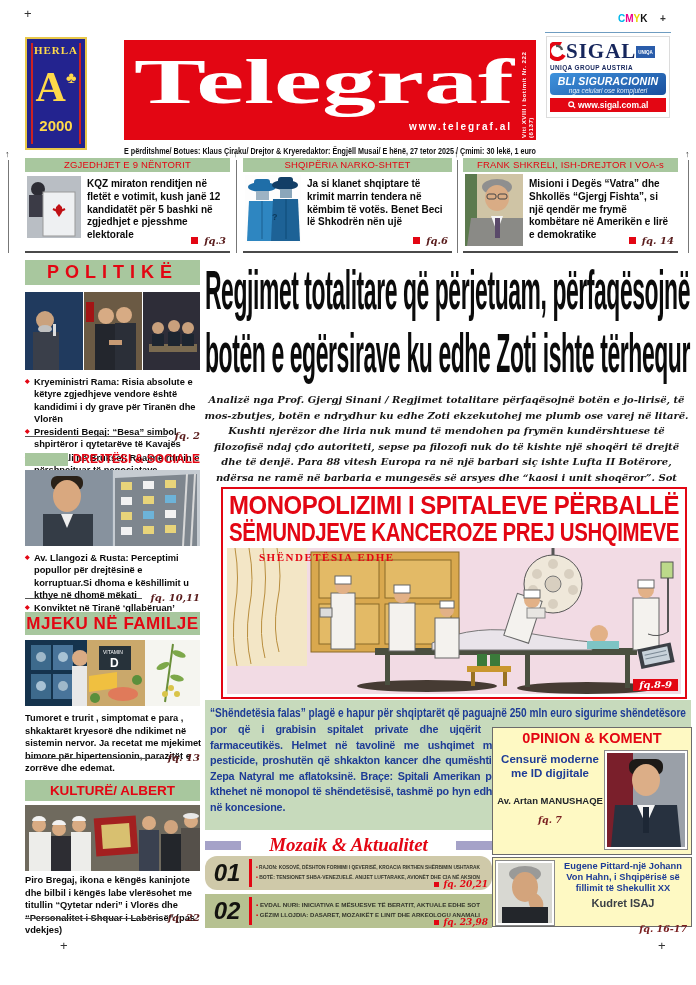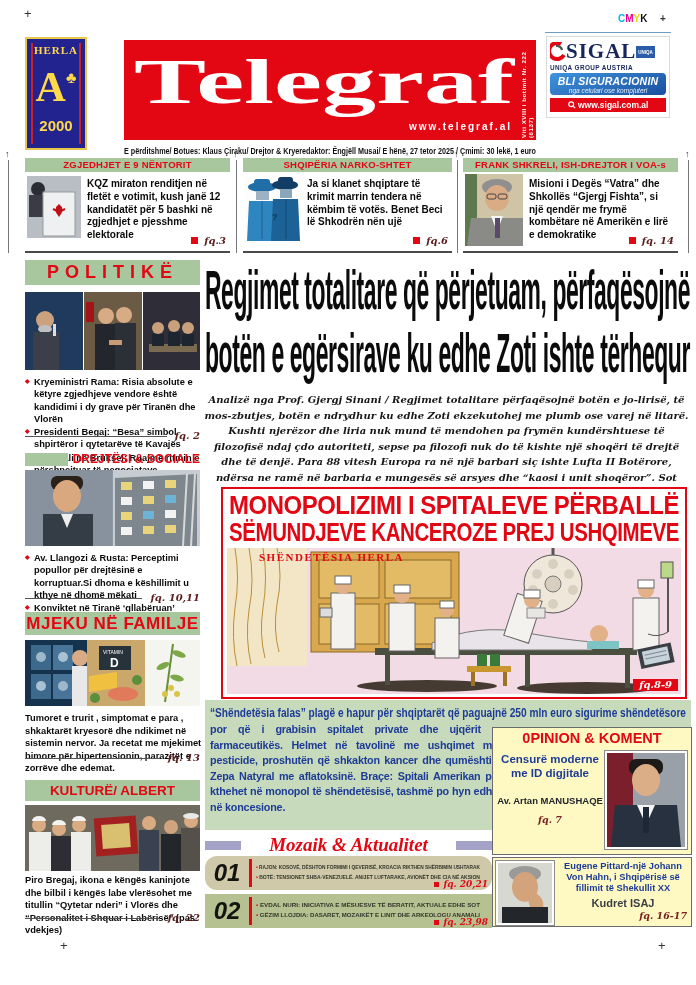--- a/index.html
+++ b/index.html
@@ -19,21 +19,21 @@
   .sigalbox{background:#fff;border:1px solid #dcdcdc;box-sizing:border-box;}
   .sigalname{font-family:"Liberation Serif",serif;font-weight:bold;font-size:21px;color:#16265c;letter-spacing:1px;}
   .uniqab{display:inline-block;background:#2a5caa;color:#fff;font-size:4.5px;font-weight:bold;padding:4px 2px 3px;vertical-align:6px;}
   .sigalsub{font-size:6.4px;font-weight:bold;color:#16265c;letter-spacing:.4px;}
   .sigbanner{background:linear-gradient(160deg,#3f93dd,#1a4f9e);border-radius:4px;color:#fff;text-align:center;padding:2px 0 1px;}
   .sigb1{font-style:italic;font-weight:bold;font-size:10.5px;letter-spacing:.2px;}
   .sigb2{font-style:italic;font-size:6.6px;color:#e8f1fb;}
   .sigpill{background:#e30613;border-radius:0;color:#fff;font-weight:bold;font-size:8.5px;text-align:center;line-height:14px;}
   
   .storybox{box-sizing:border-box;border-bottom:2px solid #4a4a4a;}
-  .kicker{background:#a8c79e;color:#e30613;font-weight:bold;font-size:9.5px;text-align:center;line-height:14px;height:14px;letter-spacing:.2px;}
+  .kicker{background:#a8c79e;color:#e30613;font-weight:normal;font-size:9.5px;text-align:center;line-height:14px;height:14px;letter-spacing:.2px;}
   .stext{font-size:10px;font-weight:bold;line-height:1.28;color:#0a0a0a;}
   .pageref{font-family:"DejaVu Serif",serif;font-style:italic;font-weight:bold;font-size:10px;color:#5a1d1d;}
   .sq{display:inline-block;width:7px;height:7px;background:#e30613;margin-right:6px;}
   .sq5{display:inline-block;width:5px;height:5px;background:#e30613;margin-right:4px;}
   .vdiv{border-left:1px solid #777;}
   .vdiv::before{content:"↑";position:absolute;top:-11px;left:-4px;font-size:9px;color:#333;}
   
   .greenbar{background:#a8c79e;color:#e30613;font-weight:bold;text-align:center;}
   .bullets div{position:relative;padding-left:9px;font-size:9.3px;font-weight:bold;line-height:1.32;color:#0a0a0a;margin-bottom:1px;}
   .bullets div::before{content:"◆";position:absolute;left:0;top:2px;font-size:6px;color:#e30613;}
@@ -401,21 +401,21 @@
         <line x1="441" y1="16" x2="441" y2="84" stroke="#555" stroke-width="2"></line>
         <rect x="434" y="14" width="12" height="16" fill="#bcd98a" stroke="#555"></rect>
         <path d="M441 84 q-10 6 -20 2" stroke="#555" fill="none"></path>
         <g transform="rotate(-12 428 108)">
             <rect x="412" y="98" width="34" height="20" fill="#3b3f45"></rect>
             <rect x="416" y="101" width="26" height="14" fill="#c8d2da"></rect>
             <line x1="418" y1="105" x2="440" y2="105" stroke="#7a8894"></line>
             <line x1="418" y1="109" x2="440" y2="109" stroke="#7a8894"></line>
           </g>
       </svg>
-      <div class="cartcap">SHËNDETËSIA HERLA</div>
+      <div class="cartcap">SHËNDETËSIA EDHE</div>
       <div class="cartfq">fq.8-9</div>
     </div>
   </div>
 
   <div class="abs summary" style="left:205px;top:700px;width:486px;min-height:130px;">
     <div class="fitp">
       <span class="sum1 fitx" style="transform: scaleX(0.810924);">“Shëndetësia falas” plagë e hapur për shqiptarët që paguajnë 250 mln euro sigurime shëndetësore</span>
     </div>
     <div class="sumrest">por që i grabisin spitalet private dhe ujqërit e farmaceutikës. Helmet në tavolinë me ushqimet me pesticide, proshutën që  shkakton kancer dhe qumështin Zepa Natyral me aflatoksinë. Braçe: Spitali Amerikan po kthehet në monopol të shëndetësisë, tashmë po hyn edhe në koncesione.</div>
   </div>
@@ -444,21 +444,21 @@
     <svg class="photoframe" style="margin:3px;" width="54" height="60" viewBox="0 0 54 60">
       <rect width="54" height="60" fill="#d8d8d2"></rect>
       <ellipse cx="27" cy="11" rx="16" ry="8" fill="#9a9a98"></ellipse>
       <ellipse cx="27" cy="24" rx="13" ry="15" fill="#d3a47c"></ellipse>
       <ellipse cx="38" cy="40" rx="7" ry="10" fill="#d3a47c" transform="rotate(-20 38 40)"></ellipse>
       <rect x="4" y="44" width="46" height="16" fill="#23262b"></rect>
     </svg>
     <div style="flex:1;padding:3px 4px 0 2px;">
       <div class="optitle" style="font-size:9.3px;">Eugene Pittard-një Johann Von Hahn, i Shqipërisë së fillimit të Shekullit XX</div>
       <div class="opauthor" style="font-size:11px;color:#3a3f45;margin-top:3px;">Kudret ISAJ</div>
-      <div class="oppage" style="text-align:right;margin-top:1px;">fq. 16-17</div>
+      <div class="oppage" style="text-align:right;margin-top:14px;">fq. 16-17</div>
     </div>
   </div>
 
   <div class="abs" style="left:205px;top:836px;width:287px;">
     <div style="display:flex;align-items:center;height:18px;">
       <span class="mozbar"></span>
       <span class="moztitle" style="flex:1;text-align:center;">Mozaik &amp; Aktualitet</span>
       <span class="mozbar"></span>
     </div>
     <div class="mozrow" style="margin-top:2px;background:#cfc9a9;border-radius:12px;">

